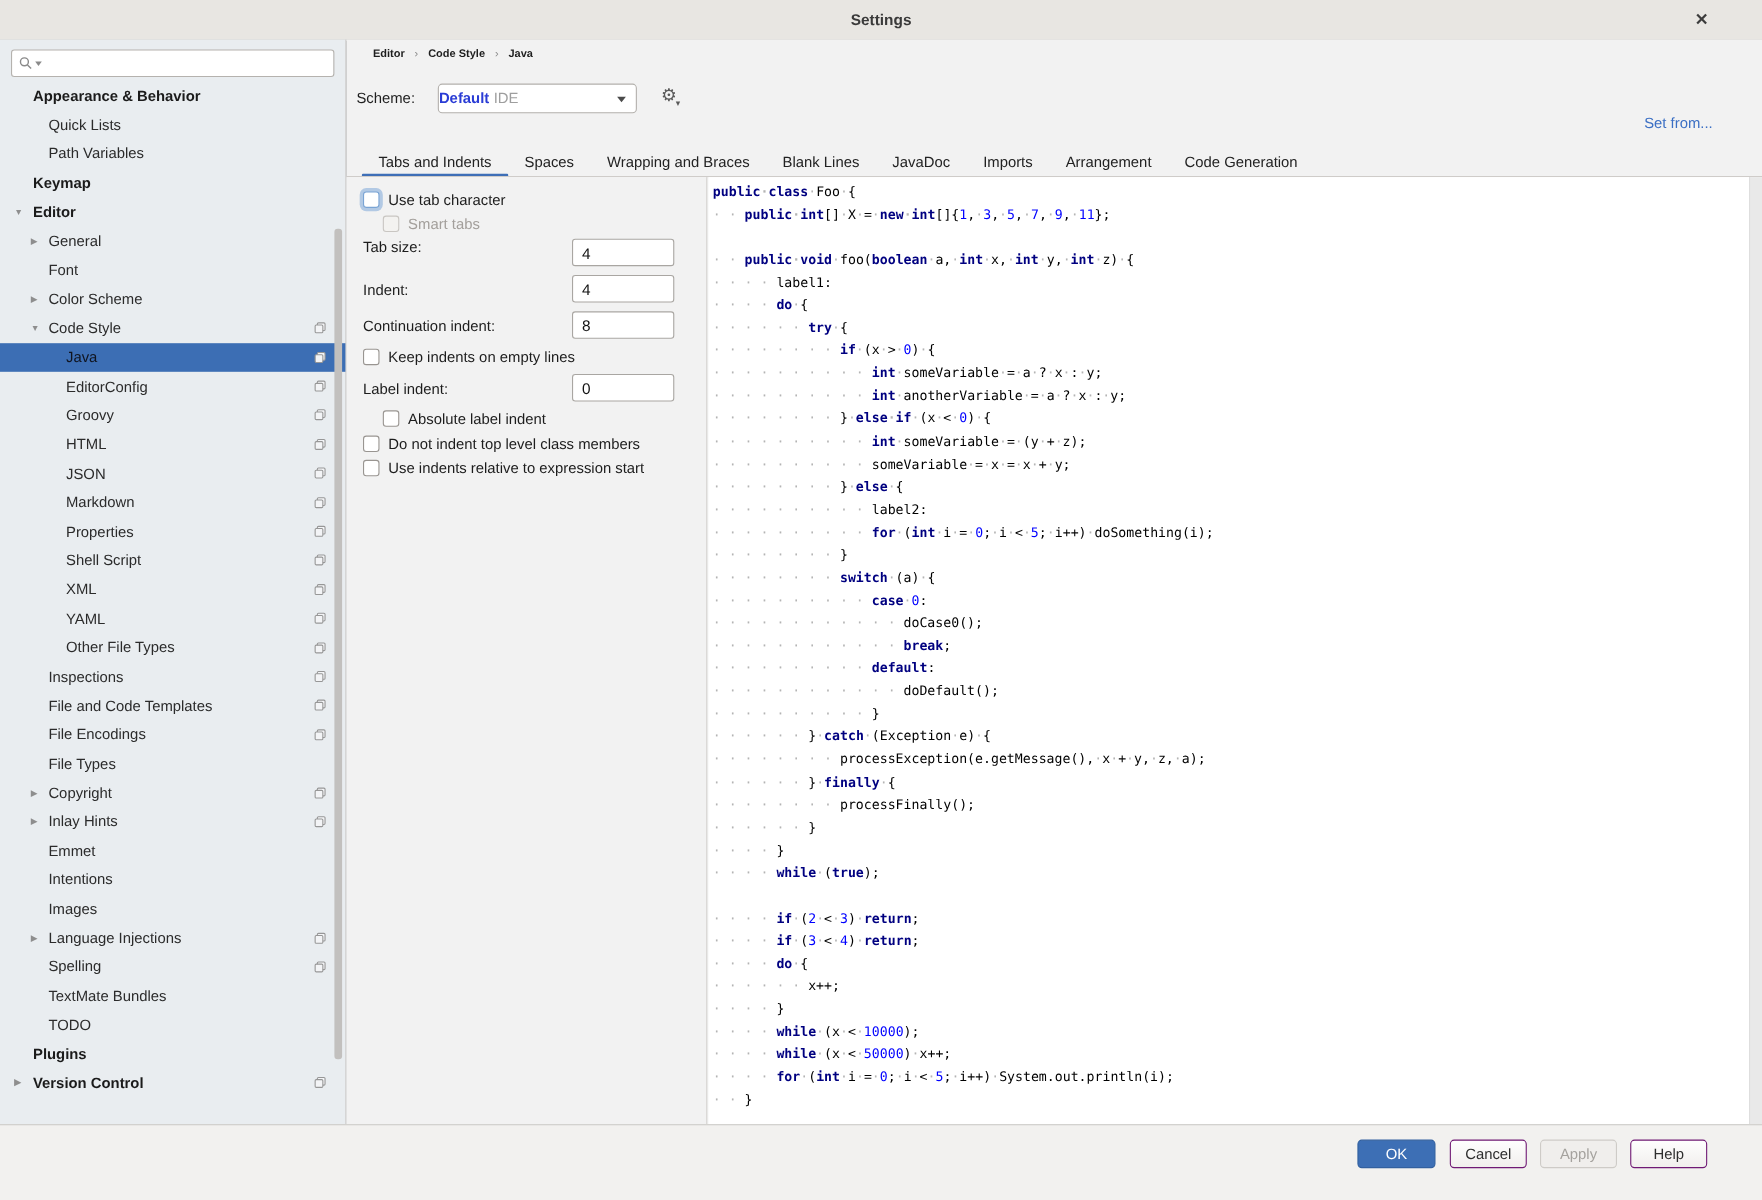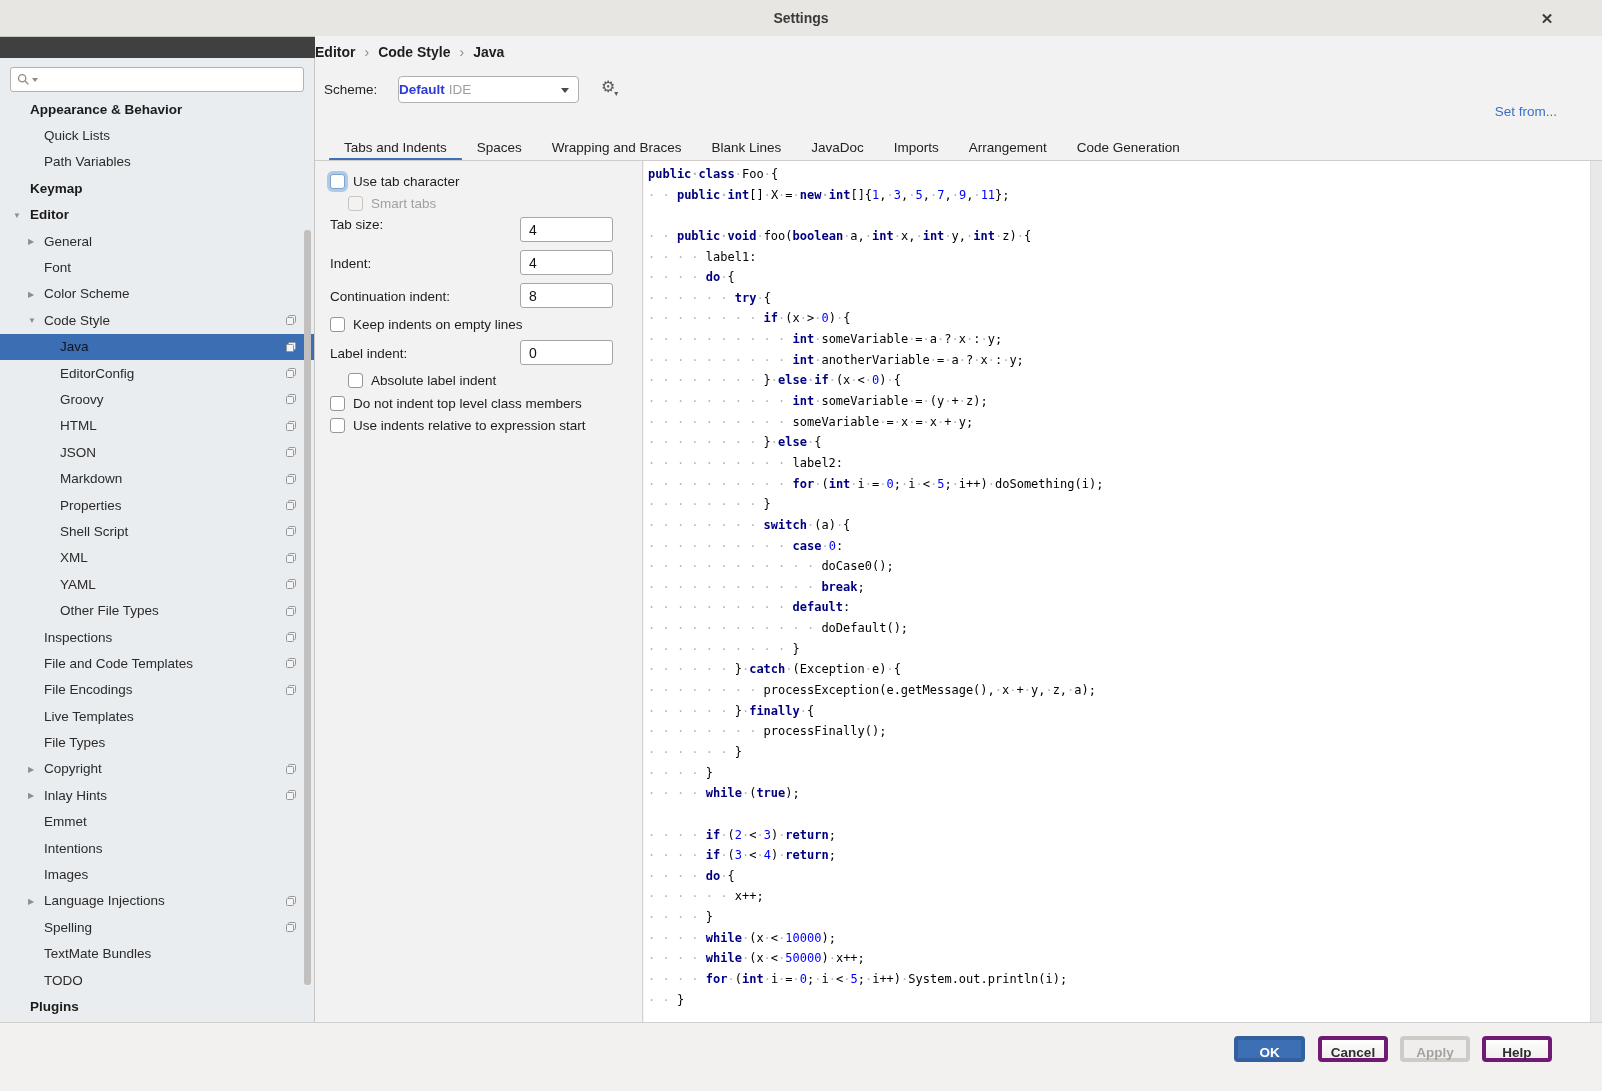--- a/index.html
+++ b/index.html
@@ -7,21 +7,21 @@
        font-family:"Liberation Sans",sans-serif;color:#222;}
   
   .titlebar{position:absolute;left:0;top:0;right:0;height:36px;background:#e8e6e2;
             border-bottom:1px solid #c9c6c2;}
   .title{position:absolute;left:0;right:0;top:0;height:36px;line-height:36px;text-align:center;
          font-weight:bold;font-size:14px;color:#3a3a3a;}
   .closebtn{position:absolute;right:44px;top:8px;width:22px;height:22px;line-height:22px;
             text-align:center;font-size:15px;font-weight:bold;color:#3c3c3c;cursor:default;}
   
   .sidebar{position:absolute;left:0;top:36px;width:314px;height:986px;background:#e9edf0;
-           border-right:1px solid #c8c6c3;margin-top:22px;}
+           border-right:1px solid #c8c6c3;}
   .search{position:absolute;left:10px;top:9px;width:294px;height:25px;background:#fff;
           border:1px solid #b5b2ae;border-radius:3px;display:flex;align-items:center;
           padding-left:6px;box-sizing:border-box;}
   .search svg{flex:0 0 auto;}
   .search .caret{width:0;height:0;border-left:3px solid transparent;border-right:3px solid transparent;
           border-top:4px solid #8a8a8a;margin-left:2px;}
   .search input{flex:1;border:none;outline:none;background:transparent;font:13px "Liberation Sans",sans-serif;
           margin-left:5px;}
   .tree{position:absolute;left:0;right:0;top:38px;}
   .trow{position:relative;height:26.4px;display:flex;align-items:center;font-size:13.5px;color:#2b2b2b;}
@@ -29,21 +29,21 @@
   .trow.lvl2{padding-left:44px;}
   .trow.lvl3{padding-left:60px;}
   .trow.selected{background:#3c6eb4;color:#10141f;}
   .arr{position:absolute;font-size:8px;color:#8e8e8e;top:50%;transform:translateY(-50%);}
   .lvl1 > .arr{left:13px;} .lvl2 > .arr{left:28px;}
   .copy-ic{position:absolute;right:17px;top:50%;transform:translateY(-50%);width:12px;height:12px;}
   .copy-ic rect{fill:#f3f4f6;stroke:#979797;stroke-width:1;}
   .sb-thumb{position:absolute;right:3px;top:172px;width:7px;height:755px;background:#c2c0be;border-radius:3px;}
   
   .content{position:absolute;left:315px;top:36px;right:0;height:986px;background:#f2f2f2;}
-  .breadcrumb{position:absolute;left:0;top:8px;font-size:14px;font-weight:bold;color:#1e1e1e;}
+  .breadcrumb{position:absolute;left:24px;top:8px;font-size:10px;font-weight:bold;color:#1e1e1e;}
   .breadcrumb .sep{color:#8a8a8a;font-weight:normal;margin:0 9px;}
   .scheme-label{position:absolute;left:9px;top:40px;height:27px;line-height:27px;font-size:13.5px;color:#1f1f1f;}
   .select{position:absolute;left:83px;top:40px;width:181px;height:27px;background:#fff;
           border:1px solid #b3b0ac;border-radius:4px;box-sizing:border-box;line-height:25px;
           padding-left:0;font-size:13.5px;}
   .select .val{color:#2a3cd5;font-weight:bold;}
   .select .sfx{color:#9e9e9e;margin-left:4px;}
   .select .dd{position:absolute;right:9px;top:11px;width:0;height:0;border-left:4px solid transparent;
           border-right:4px solid transparent;border-top:5px solid #4a4a4a;}
   .gear{position:absolute;left:286px;top:41px;font-size:16px;color:#5a5a5a;}
@@ -72,22 +72,22 @@
   .code{padding:3px 0 0 4px;font-family:"DejaVu Sans Mono",monospace;font-size:12px;
         line-height:20.65px;white-space:pre;color:#000;}
   .cl{height:20.65px;}
   .k{color:#000080;font-weight:bold;}
   .n{color:#0000ff;}
   .p{color:#000;}
   .ws{color:#b4b4b4;}
   .vtrack{position:absolute;right:0;top:0;bottom:0;width:11px;background:#e9e9e9;border-left:1px solid #dedede;}
   
   .footer{position:absolute;left:0;right:0;bottom:0;height:68px;background:#f2f1ef;border-top:1px solid #d2d0cd;}
-  .btn{position:absolute;top:13px;height:26px;box-sizing:border-box;border:4px solid #701a75;border-radius:4px;
-       background:linear-gradient(#fefefe,#f1efed);font-size:13.5px;color:#2e2e2e;text-align:center;line-height:24px;font-weight:bold;}
+  .btn{position:absolute;top:13px;height:26px;box-sizing:border-box;border:1px solid #701a75;border-radius:4px;
+       background:linear-gradient(#fefefe,#f1efed);font-size:13.5px;color:#2e2e2e;text-align:center;line-height:24px;}
   .btn.primary{background:#3d6fb5;border-color:#32609f;color:#fff;}
   .btn.disabled{color:#a5a29e;background:#f0eeec;border-color:#cecbc7;}
 </style>
 </head>
 <body>
 
 <div class="win">
 
   <div class="titlebar">
     <div class="title">Settings</div>
@@ -231,23 +231,20 @@
           </svg>
         </div>
         <div class="trow lvl2">
           <span>File Encodings</span>
           <svg class="copy-ic" viewBox="0 0 12 12">
             <rect x="3.5" y="1.5" width="7" height="7" rx="1"></rect>
             <rect x="1.5" y="3.5" width="7" height="7" rx="1"></rect>
           </svg>
         </div>
         <div class="trow lvl2">
-          <span>Live Templates</span>
-        </div>
-        <div class="trow lvl2">
           <span>File Types</span>
         </div>
         <div class="trow lvl2">
           <span class="arr">▶</span>
           <span>Copyright</span>
           <svg class="copy-ic" viewBox="0 0 12 12">
             <rect x="3.5" y="1.5" width="7" height="7" rx="1"></rect>
             <rect x="1.5" y="3.5" width="7" height="7" rx="1"></rect>
           </svg>
         </div>

